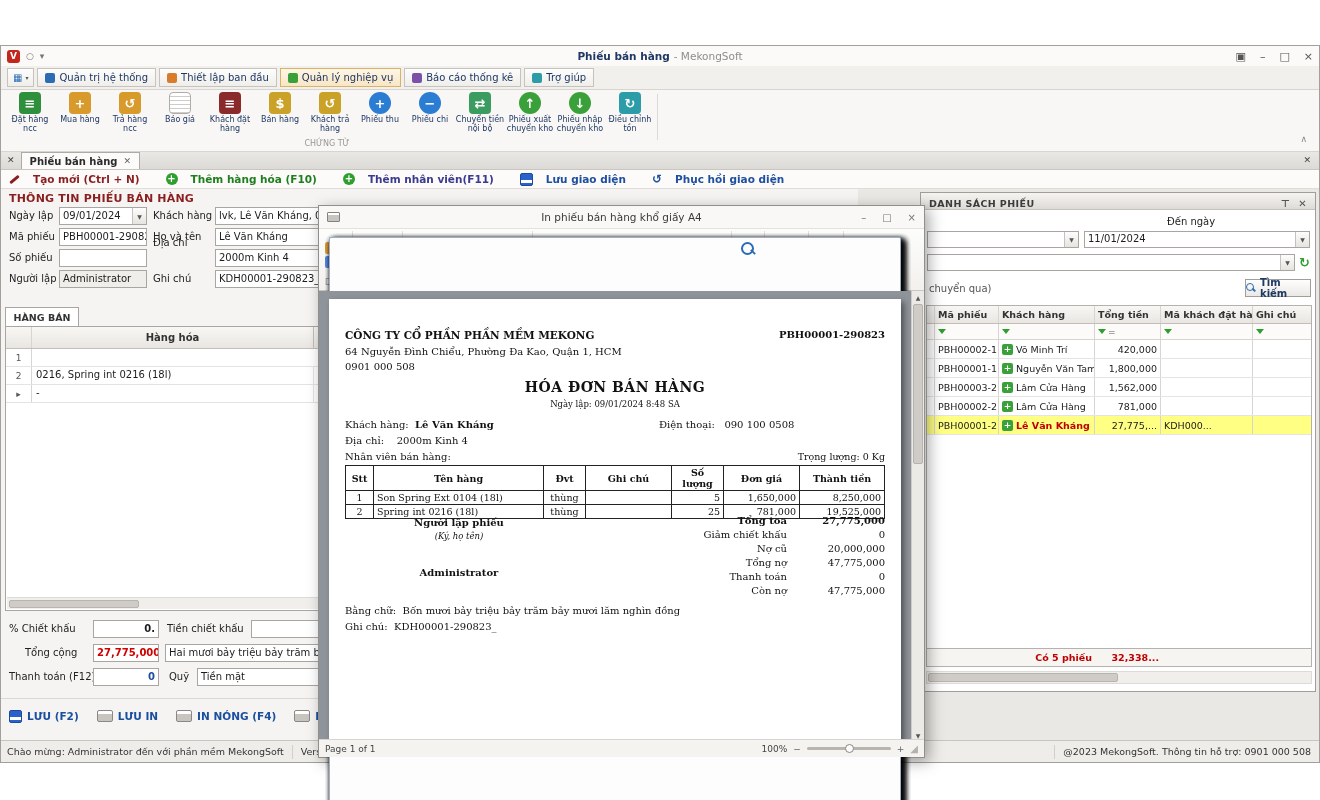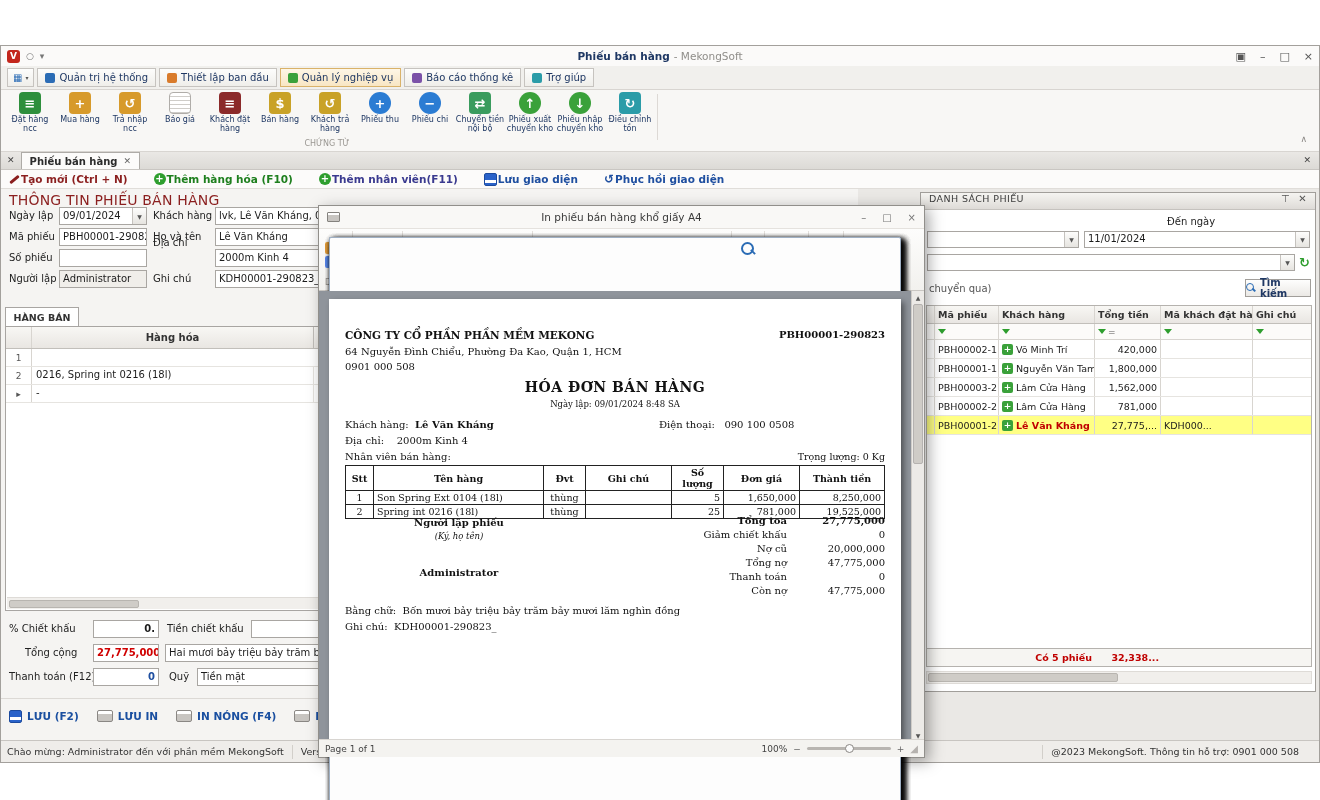--- a/index.html
+++ b/index.html
@@ -24,28 +24,28 @@
 .lbl2{font-size:8px;color:#1f3864;text-align:center;line-height:1.15}
 .rib-group-label{position:absolute;left:0;top:49px;width:652px;text-align:center;font-size:8px;color:#9a9792}
 .rib-sep{position:absolute;left:656px;top:4px;height:46px;border-left:1px solid #ddd9d5}
 .rib-collapse{position:absolute;right:12px;top:44px;font-size:9px;color:#8a8784}
 .tabstrip{position:absolute;left:1px;top:152px;width:1318px;height:18px;background:linear-gradient(#eae8e5,#dcdad6);border-bottom:1px solid #c9c6c2;display:flex;align-items:flex-end;padding-left:4px;z-index:2}
 .ts-x{font-size:9px;color:#444;margin:0 6px 4px 2px}
 .doctab{height:17px;background:#fcfbfa;border:1px solid #aeaba7;border-bottom:none;display:flex;align-items:center;gap:6px;padding:0 8px;font-size:10px;font-weight:bold;color:#2c2c2c}
 .doctab .x{font-weight:normal;font-size:9px;color:#666}
 .ts-right{margin-left:auto;font-size:9px;color:#444;margin-right:8px;margin-bottom:4px}
 .actionbar{position:absolute;left:1px;top:170px;width:1318px;height:19px;background:#fcfbfa;border-bottom:1px solid #e0ddd9;display:flex;align-items:center;gap:26px;padding-left:8px;z-index:2}
-.act{display:flex;align-items:center;gap:1px;font-size:10.5px;font-weight:bold}
+.act{display:flex;align-items:center;gap:13px;font-size:10.5px;font-weight:bold}
 .gplus-c{width:12px;height:12px;border-radius:50%;background:#2e9e2e;color:#fff;font-size:10px;font-weight:bold;display:flex;align-items:center;justify-content:center;line-height:1;flex:none}
 .pencil{width:11px;height:3px;background:#8b1f1f;transform:rotate(-40deg);border-radius:1px}
 .disk{width:13px;height:13px;border-radius:2px;background:linear-gradient(180deg,#2a62c9 0 55%,#fff 55% 85%,#2a62c9 85%);border:1px solid #1c4a9e;flex:none}
 .undo{color:#1f4fa0;font-size:12px;font-weight:bold;line-height:1}
 .content-bg{position:absolute;left:1px;top:189px;width:1318px;height:551px;background:#eae8e5;z-index:2}
 .leftpanel{position:absolute;left:1px;top:189px;width:857px;height:551px;background:#f5f4f2;z-index:3;overflow:hidden}
-.sec-title{position:absolute;left:8px;top:3px;font-size:14px;font-weight:normal;color:#8b1f1f;letter-spacing:.2px}
+.sec-title{position:absolute;left:8px;top:3px;font-size:11px;font-weight:bold;color:#8b1f1f;letter-spacing:.2px}
 .lbl{position:absolute;font-size:10px;color:#222;white-space:nowrap}
 .inp{position:absolute;height:18px;border:1px solid #a9a6a2;background:#fff;font-size:10px;padding:2px 3px;overflow:hidden;white-space:nowrap}
 .inp.ro{background:#f0eeea}
 .arr{position:absolute;right:0;top:0;bottom:0;width:14px;background:linear-gradient(#fdfdfc,#e6e4e0);border-left:1px solid #c5c2be;display:flex;align-items:center;justify-content:center;font-size:6px;color:#555}
 .htab{position:absolute;left:4px;top:118px;width:74px;height:20px;background:#fff;border:1px solid #a8a5a2;display:flex;align-items:center;justify-content:center;font-size:9.5px;font-weight:bold;color:#333;z-index:2}
 .grid{position:absolute;left:4px;top:137px;width:849px;height:285px;border:1px solid #a8a5a2;background:#fff}
 .g-head{height:22px;background:linear-gradient(#f8f7f4,#e9e6e2);border-bottom:1px solid #c2bfba;display:flex}
 .g-ind{width:26px;border-right:1px solid #d8d5d0;flex:none;display:flex;align-items:center;justify-content:center;font-size:9px;color:#555}
 .g-colh{width:282px;border-right:1px solid #c2bfba;display:flex;align-items:center;justify-content:center;font-size:10px;font-weight:bold;color:#333;flex:none}
 .g-rest{flex:1}
@@ -53,21 +53,21 @@
 .g-cell{width:282px;border-right:1px solid #e6e4e0;font-size:10px;padding:2px 4px;white-space:nowrap;overflow:hidden;flex:none}
 .g-scroll{position:absolute;left:1px;right:1px;bottom:1px;height:12px;background:#f1efec;border-top:1px solid #dedbd7}
 .g-thumb{position:absolute;left:2px;top:2px;width:130px;height:8px;background:#cfccc7;border:1px solid #b8b5b0;border-radius:2px}
 .btnline{position:absolute;left:0;top:509px;width:340px;border-top:1px solid #dcd9d5}
 .btnbar{position:absolute;left:0;top:515px;width:340px;height:24px;display:flex;align-items:center;gap:18px;padding-left:8px}
 .fbtn{display:flex;align-items:center;gap:5px;font-size:10.5px;font-weight:bold;color:#1a4fa0;white-space:nowrap}
 .printer{width:16px;height:12px;background:linear-gradient(180deg,#fff 0 30%,#c8c5c1 30%);border:1px solid #8a8784;border-radius:2px;flex:none}
 .statusbar{position:absolute;left:1px;top:740px;width:1318px;height:22px;background:#efedea;border-top:1px solid #c8c5c1;display:flex;align-items:center;font-size:9.5px;color:#333;z-index:2;padding-left:6px}
 .sb-sep{width:1px;height:14px;background:#d2cfca;margin:0 8px}
 .rightpanel{position:absolute;left:920px;top:192px;width:396px;height:500px;background:#fff;border:1px solid #a19e9a;z-index:4}
-.rp-head{height:17px;background:linear-gradient(#f5f4f1,#dedbd7);border-bottom:1px solid #c5c2be;display:flex;align-items:flex-start;padding:0 8px;font-size:9.5px;font-weight:normal;color:#3c3c3c;letter-spacing:.4px}
+.rp-head{height:17px;background:linear-gradient(#f5f4f1,#dedbd7);border-bottom:1px solid #c5c2be;display:flex;align-items:flex-end;padding:0 8px;font-size:9.5px;font-weight:bold;color:#3c3c3c;letter-spacing:.4px}
 .rp-hicons{margin-left:auto;display:flex;gap:8px;font-size:10px;color:#555}
 .combo{position:absolute;height:17px;border:1px solid #a9a6a2;background:#fff;font-size:10px;padding:1px 3px;white-space:nowrap;overflow:hidden}
 .refresh{position:absolute;font-size:13px;font-weight:bold;color:#2e9e2e;line-height:1}
 .btn-search{position:absolute;height:18px;border:1px solid #a19e9a;background:linear-gradient(#fefefd,#ebe9e5);display:flex;align-items:center;justify-content:center;gap:4px;font-size:10px;font-weight:bold;color:#1f3864}
 .mag{width:10px;height:10px;position:relative;flex:none}
 .mag::before{content:"";position:absolute;left:0;top:0;width:6px;height:6px;border:1.5px solid #2b6cb5;border-radius:50%}
 .mag::after{content:"";position:absolute;left:6px;top:6px;width:4px;height:1.5px;background:#2b6cb5;transform:rotate(45deg)}
 .rp-grid{position:absolute;left:5px;top:112px;width:386px;height:344px;border:1px solid #b5b2ae;background:#fff;overflow:hidden}
 .rp-h{height:18px;background:linear-gradient(#f8f7f4,#e9e6e2);border-bottom:1px solid #c2bfba;display:flex;font-size:9.5px;font-weight:bold;color:#333}
 .rp-c{border-right:1px solid #d8d5d0;padding:2px 3px;white-space:nowrap;overflow:hidden;flex:none;display:flex;align-items:center}
@@ -177,21 +177,21 @@
     <div class="rib-item">
         <div class="rib-ic" style="background:#2e8f3c">≡</div>
         <div class="lbl2">Đặt hàng ncc</div>
       </div>
     <div class="rib-item">
         <div class="rib-ic" style="background:#d79a2b">+</div>
         <div class="lbl2">Mua hàng</div>
       </div>
     <div class="rib-item">
         <div class="rib-ic" style="background:#d79a2b">↺</div>
-        <div class="lbl2">Trả nhập ncc</div>
+        <div class="lbl2">Trả hàng ncc</div>
       </div>
     <div class="rib-item">
         <div class="rib-ic" style="background:repeating-linear-gradient(180deg,#fff 0 3px,#cfcdc9 3px 4px);border:1px solid #b0ada9"></div>
         <div class="lbl2">Báo giá</div>
       </div>
     <div class="rib-item">
         <div class="rib-ic" style="background:#8b2a2a">≡</div>
         <div class="lbl2">Khách đặt hàng</div>
       </div>
     <div class="rib-item">
@@ -469,21 +469,21 @@
       <div class="rp-thumb"></div>
     </div>
 </div>
 
 <div class="statusbar">
   <span>Chào mừng: Administrator đến với phần mềm MekongSoft</span>
   <div class="sb-sep"></div>
   <span>Version: 4.0.0</span>
   <div style="flex:1"></div>
   <div class="sb-sep"></div>
-  <span style="padding-right:20px">@2023 MekongSoft. Thông tin hỗ trợ: 0901 000 508</span>
+  <span style="padding-right:8px">@2023 MekongSoft. Thông tin hỗ trợ: 0901 000 508</span>
 </div>
 
 <div class="dialog">
   <div class="d-title">
     <span class="printer-sm"></span>
     <span class="t">In phiếu bán hàng khổ giấy A4</span>
     <div class="d-btns">
       <span>–</span>
       <span>□</span>
       <span>×</span>

